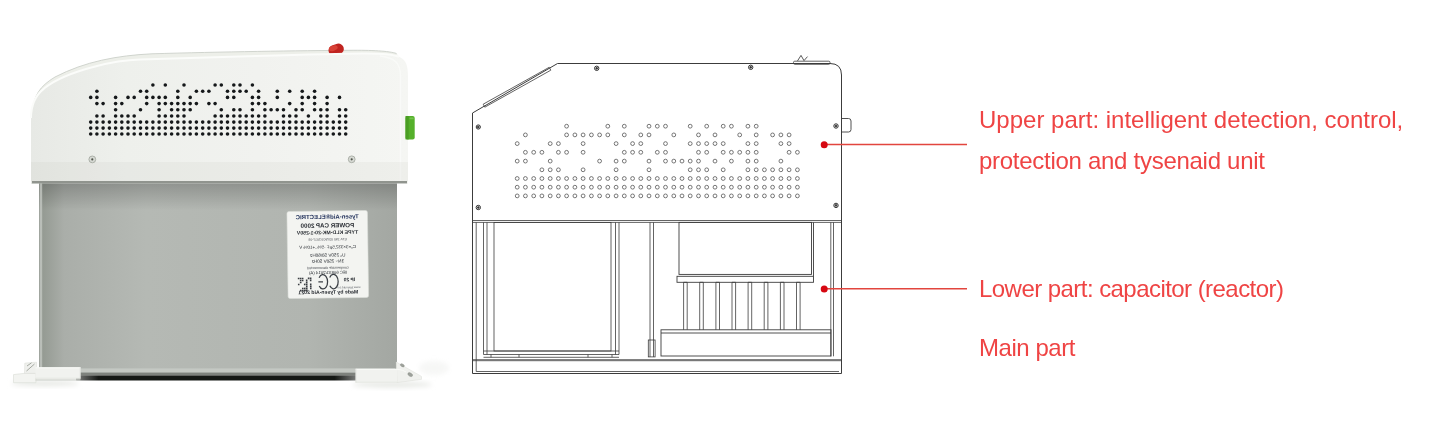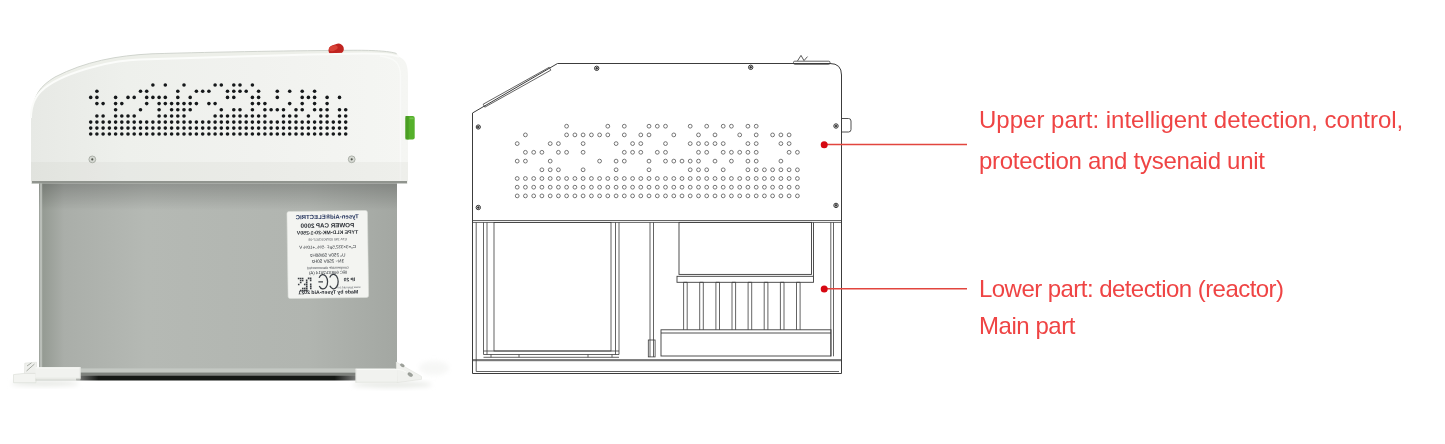--- a/index.html
+++ b/index.html
@@ -714,14 +714,14 @@
 <g>
 <line x1="824" y1="288.7" x2="967" y2="288.7" stroke="#e2453e" stroke-width="1.5"></line>
 <circle cx="824.2" cy="289" r="3.5" fill="#d60812"></circle>
 </g>
 </svg>
 
 <div class="txt" style="left:979px;top:107px">Upper part: intelligent detection, control,</div>
 
 <div class="txt" style="left:979px;top:148.4px;letter-spacing:-0.28px">protection and tysenaid unit</div>
 
-<div class="txt" style="left:979px;top:275.9px;letter-spacing:-0.55px">Lower part: detection (reactor)</div>
-
-<div class="txt" style="left:979px;top:313px;letter-spacing:-0.45px">Main part</div>
+<div class="txt" style="left:979px;top:275.9px;letter-spacing:-0.55px">Lower part: capacitor (reactor)</div>
+
+<div class="txt" style="left:979px;top:335px;letter-spacing:-0.45px">Main part</div>
 </body></html>

